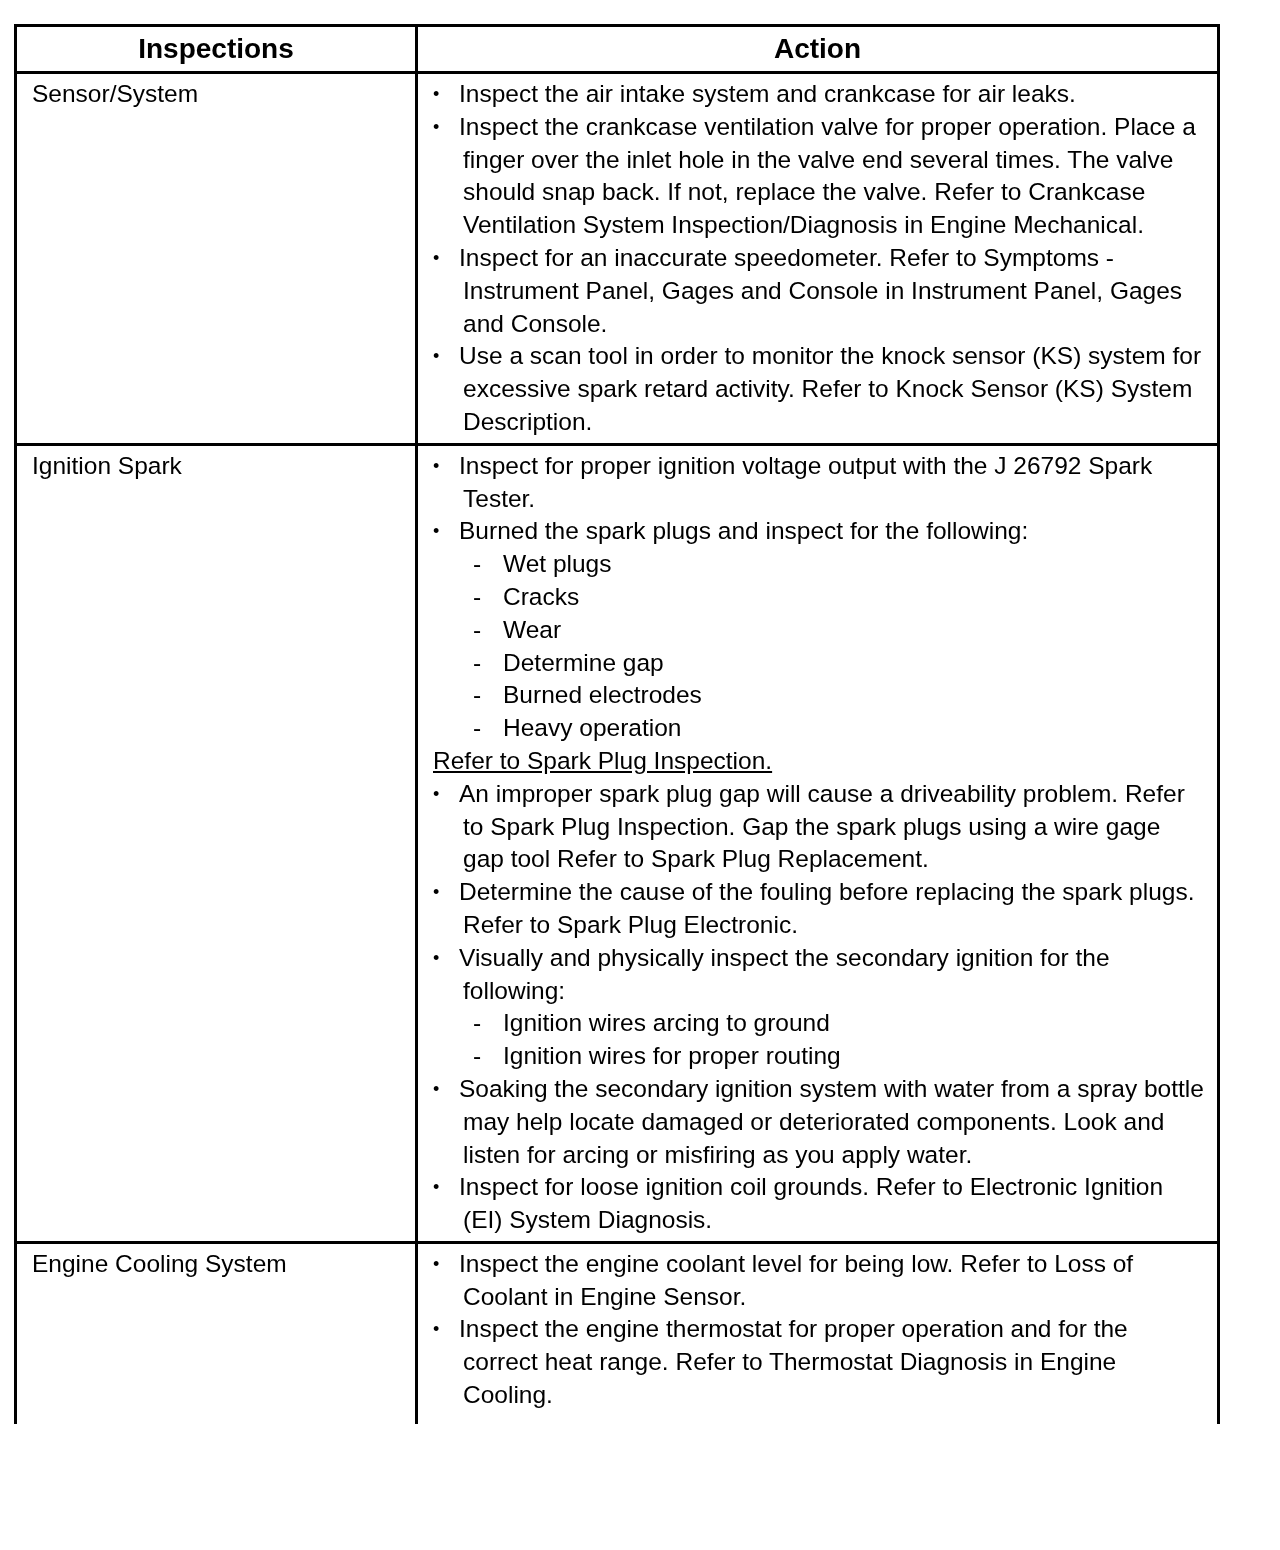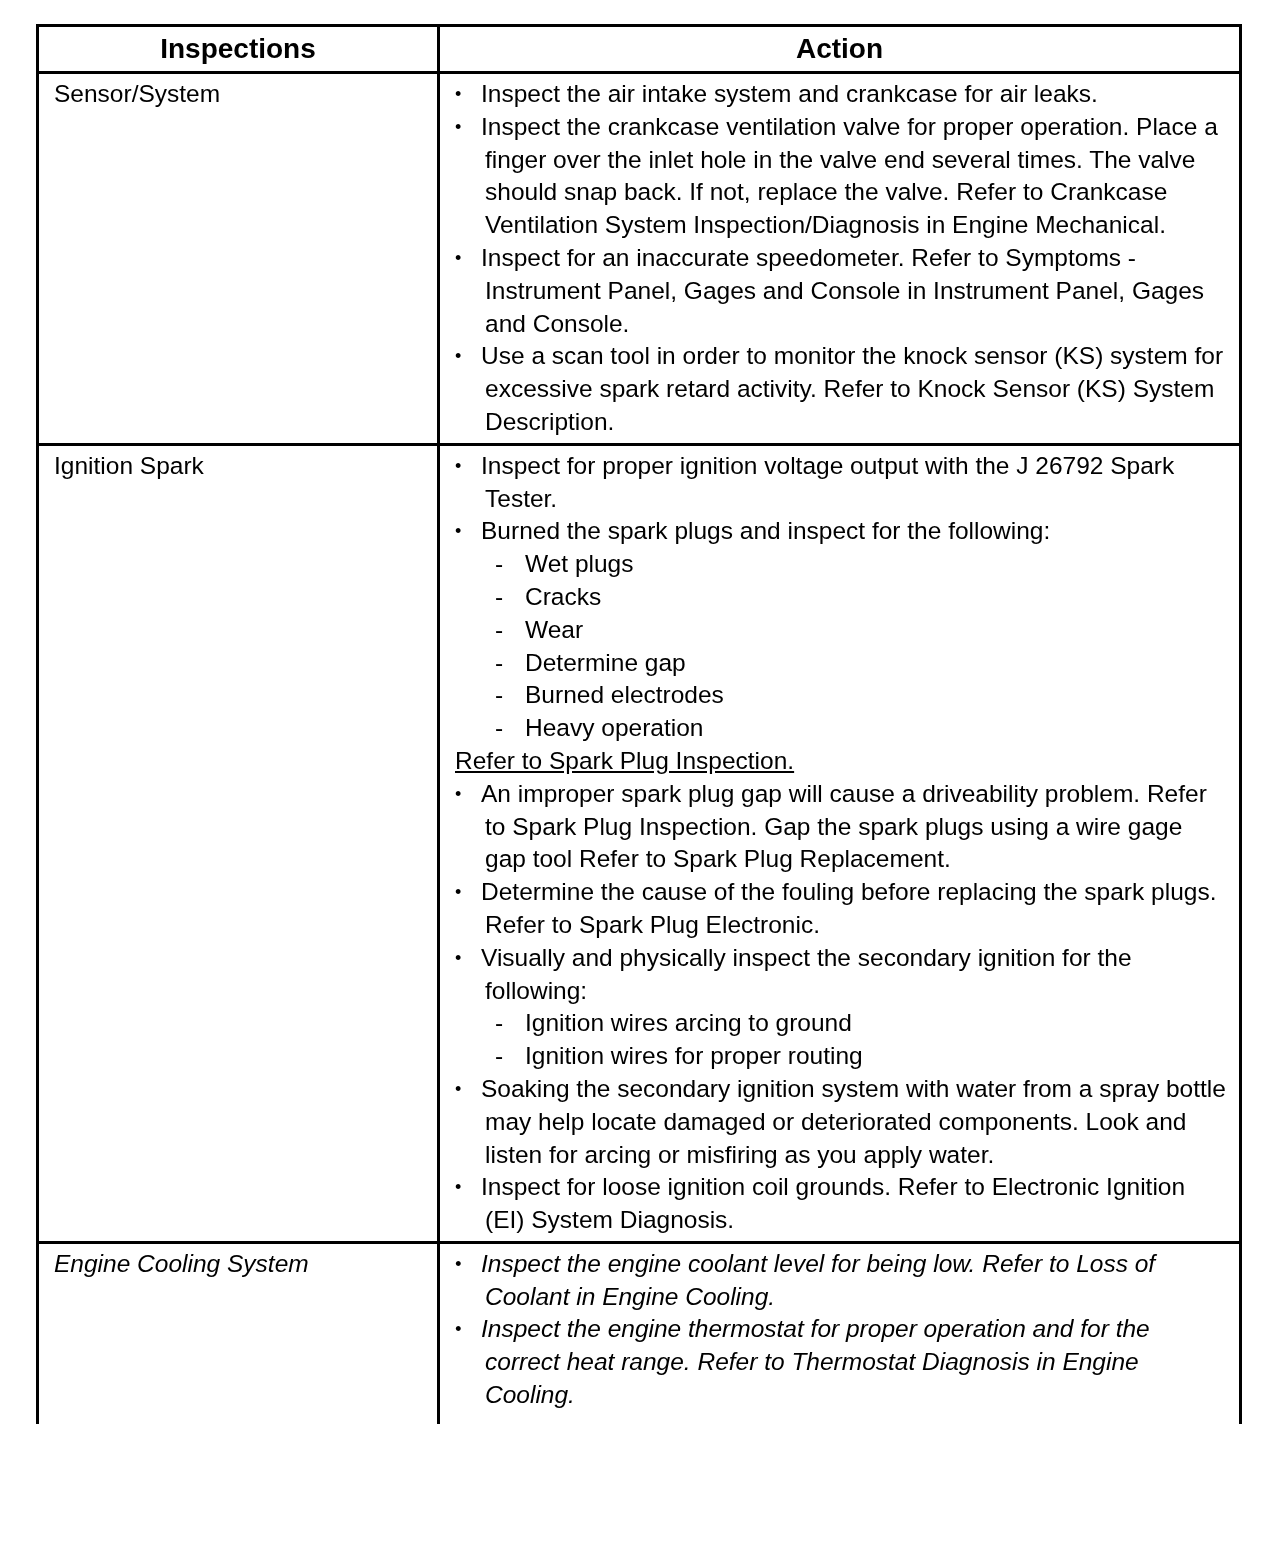--- a/index.html
+++ b/index.html
@@ -10,21 +10,21 @@
   body {
     width: 1280px;
     height: 1550px;
     overflow: hidden;
     position: relative;
     font-family: "Liberation Sans", sans-serif;
     color: #000000;
   }
   .doc-table {
     position: absolute;
-    left: 36px;
+    left: 14px;
     top: 24px;
     width: 1203px;
     border-collapse: collapse;
     table-layout: fixed;
   }
   .doc-table col.c1 { width: 401px; }
   .doc-table col.c2 { width: 802px; }
   .doc-table th {
     border: 3px solid #000;
     font-weight: bold;
@@ -40,21 +40,20 @@
     border-right: 3px solid #000;
     border-top: 3px solid #000;
     border-bottom: 3px solid #000;
     vertical-align: top;
     font-size: 24.5px;
     line-height: 32.8px;
     padding: 4px 16px 4px 14px;
   }
   .doc-table tr.last td {
     border-bottom: none;
-    font-style: italic;
   }
   .insp-cell {
     padding-left: 15px !important;
   }
   .action-cell {
     padding-left: 15px !important;
     padding-right: 10px !important;
   }
   .row-3 td { height: 172px; }
   ul.bullets {
@@ -186,21 +185,21 @@
             </li>
           </ul>
         </td>
       </tr>
       <tr class="row-3 last">
         <td class="insp-cell"><span>Engine Cooling System</span></td>
         <td class="action-cell">
           <ul class="bullets">
             <li>
               <span class="bullet">•</span>
-              <span class="item-text">Inspect the engine coolant level for being low. Refer to Loss of Coolant in Engine Cooling.</span>
+              <span class="item-text">Inspect the engine coolant level for being low. Refer to Loss of Coolant in Engine Sensor.</span>
             </li>
             <li>
               <span class="bullet">•</span>
               <span class="item-text">Inspect the engine thermostat for proper operation and for the correct heat range. Refer to Thermostat Diagnosis in Engine Cooling.</span>
             </li>
           </ul>
         </td>
       </tr>
     </tbody>
 </table>

